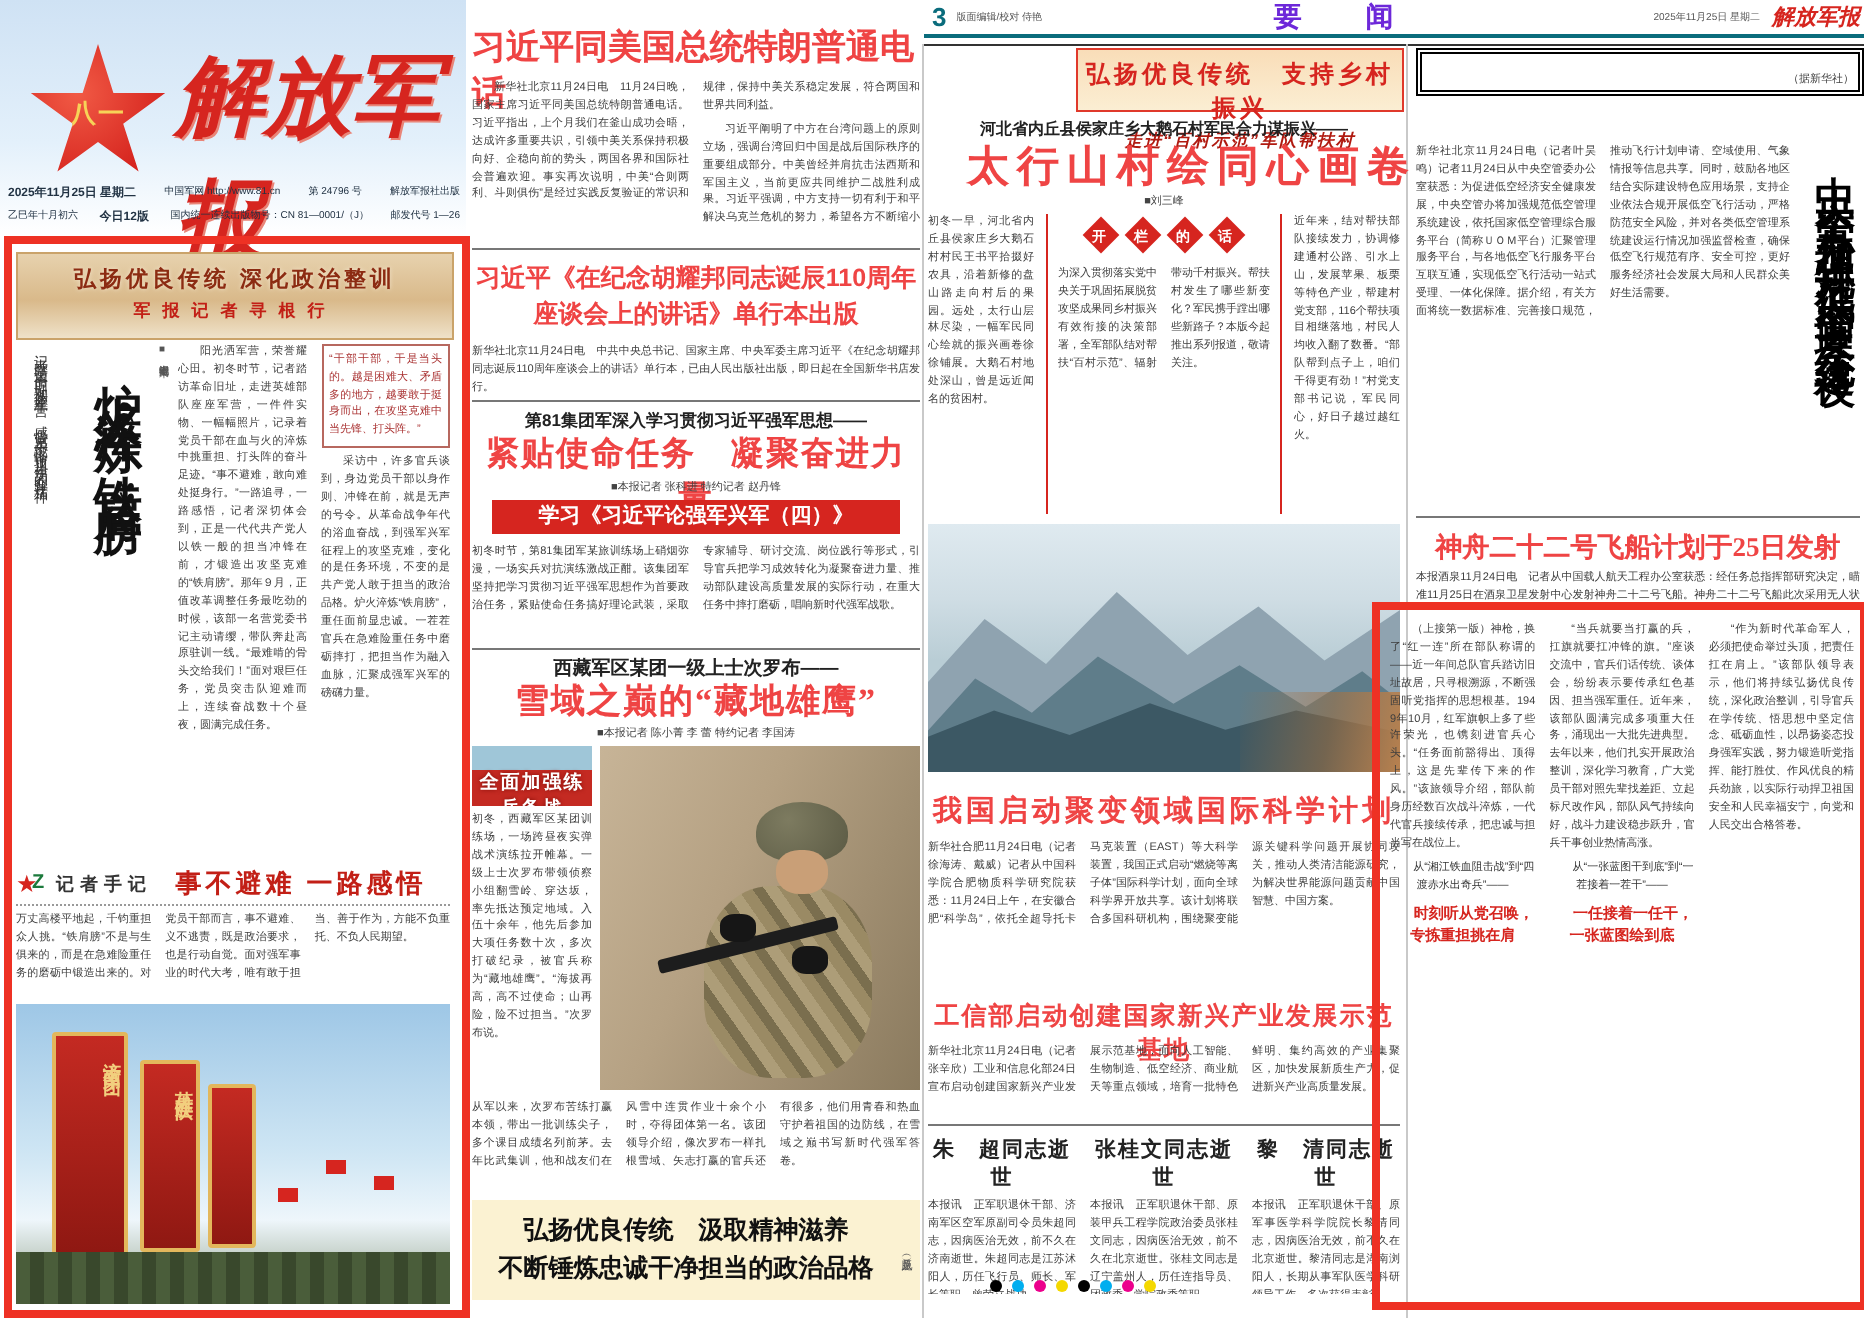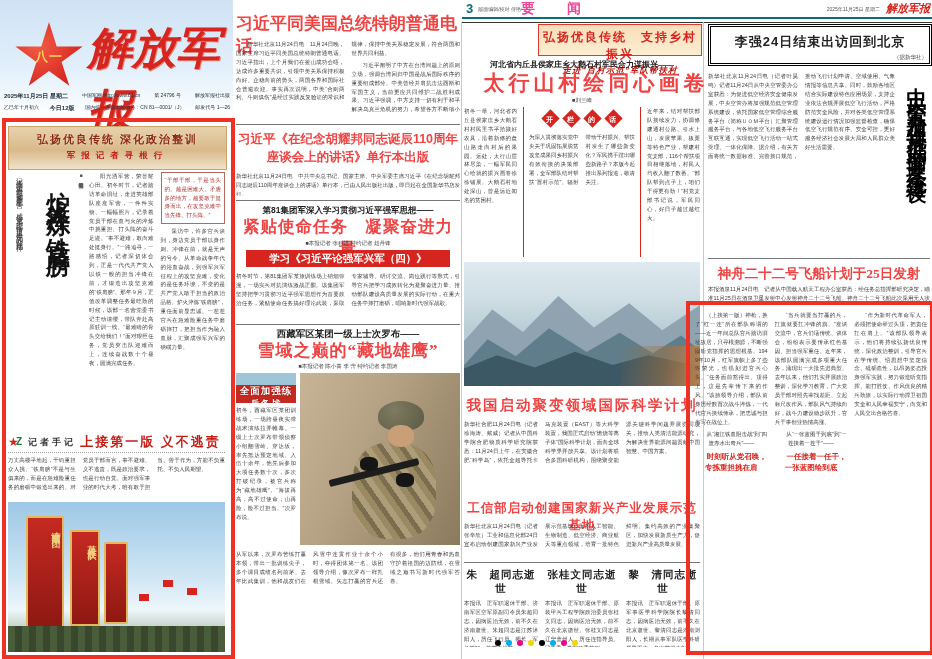--- a/index.html
+++ b/index.html
@@ -84,21 +84,21 @@
   .camo{position:absolute;border-radius:40%;background:
      repeating-linear-gradient(55deg,#9a8a64 0 6px,#7a6e4e 6px 11px,#ad9d78 11px 17px);}
   .trainbanner{height:30px;position:relative;overflow:hidden;margin-bottom:3px;
      background:linear-gradient(#9fc6d8 0 40%,#c42a22 40%);}
   .trainbanner span{position:absolute;left:0;top:12px;width:100%;text-align:center;color:#fff;
      font-weight:bold;font-size:9.5px;letter-spacing:1px;text-shadow:0 0 2px #7e0b06;}
   
   .pghead{position:absolute;left:462px;top:0;width:470px;height:17px;display:flex;align-items:center;}
   .pg-no{font-size:13px;font-weight:bold;color:#0a6c7c;margin:0 5px 0 4px;}
   .pg-ed{font-size:5px;color:#555;}
-  .pg-sec{flex:1;text-align:left;font-size:14px;font-weight:bold;letter-spacing:14px;color:#ec4899;}
+  .pg-sec{flex:1;text-align:center;font-size:14px;font-weight:bold;letter-spacing:14px;color:#6d28d9;}
   .pg-date{font-size:5px;color:#555;margin-right:6px;}
   .pg-logo{font-size:11px;font-weight:900;font-style:italic;color:#d6251f;
      font-family:"Liberation Serif",serif;margin-right:2px;}
   .pg-rule{position:absolute;left:462px;top:17px;width:470px;height:3px;
      border-top:2px solid #0a6c7c;border-bottom:1px solid #333;}
   .diamond{width:13px;height:13px;background:#d6251f;transform:rotate(45deg);display:inline-block;
      margin:0 4px;position:relative;}
   .diamond i{position:absolute;left:0;top:3px;width:100%;text-align:center;transform:rotate(-45deg);
      color:#fff;font-style:normal;font-size:7px;font-weight:bold;}
   .introbox{border-left:1px solid #d6251f;border-right:1px solid #d6251f;padding:4px 5px;}
@@ -182,21 +182,21 @@
       <p>采访中，许多官兵谈到，身边党员干部以身作则、冲锋在前，就是无声的号令。从革命战争年代的浴血奋战，到强军兴军征程上的攻坚克难，变化的是任务环境，不变的是共产党人敢于担当的政治品格。炉火淬炼“铁肩膀”，重任面前显忠诚。一茬茬官兵在急难险重任务中磨砺摔打，把担当作为融入血脉，汇聚成强军兴军的磅礴力量。</p>
     </div>
   </div>
 
   <div class="notes-head">
     <span class="notes-logo">
       <span class="st">★</span>
         <span class="zz">Z</span>
     </span>
     <span class="notes-label">记者手记</span>
-    <span class="notes-title">上接第一版 义不逃责</span>
+    <span class="notes-title">事不避难 一路感悟</span>
   </div>
   <div class="abs t cols3" style="left:8px;top:456px;width:217px;height:42px;">万丈高楼平地起，千钧重担众人挑。“铁肩膀”不是与生俱来的，而是在急难险重任务的磨砺中锻造出来的。对党员干部而言，事不避难、义不逃责，既是政治要求，也是行动自觉。面对强军事业的时代大考，唯有敢于担当、善于作为，方能不负重托、不负人民期望。</div>
 
   <div class="c1-photo">
     <div class="plaque" style="left:18px;top:14px;width:34px;height:108px;">
       <span class="pt">济南第一团</span>
     </div>
     <div class="plaque" style="left:62px;top:28px;width:26px;height:92px;">
       <span class="pt">英雄连队</span>
     </div>
@@ -244,20 +244,27 @@
       <div class="helmet" style="left:78px;top:28px;"></div>
       <div class="face" style="left:88px;top:52px;"></div>
       <div class="rifle" style="left:28px;top:96px;"></div>
       <div class="glove" style="left:60px;top:84px;"></div>
       <div class="glove" style="left:96px;top:100px;"></div>
     </div>
   </div>
 
   <div class="abs t cols3" style="left:236px;top:550px;width:224px;height:46px;">从军以来，次罗布苦练打赢本领，带出一批训练尖子，多个课目成绩名列前茅。去年比武集训，他和战友们在风雪中连贯作业十余个小时，夺得团体第一名。该团领导介绍，像次罗布一样扎根雪域、矢志打赢的官兵还有很多，他们用青春和热血守护着祖国的边防线，在雪域之巅书写新时代强军答卷。</div>
 
+  <div class="yellowbox" style="left:236px;top:600px;width:224px;height:50px;">
+    <div class="yb-main">
+      <div>弘扬优良传统　汲取精神滋养</div>
+      <div>不断锤炼忠诚干净担当的政治品格</div>
+    </div>
+    <div class="yb-ref">（见八版）</div>
+  </div>
 
   <div class="banner2" style="left:538px;top:24px;width:162px;height:30px;">
     <div class="l1">弘扬优良传统　支持乡村振兴</div>
     <div class="l2">走进“百村示范”军队帮扶村</div>
   </div>
 
   <div class="abs kicker ctr" style="left:464px;top:59px;width:236px;font-size:8px;">河北省内丘县侯家庄乡大鹅石村军民合力谋振兴——</div>
   <div class="abs h-xl ctr" style="left:478px;top:69px;width:236px;font-size:21px;letter-spacing:4px;">太行山村绘同心画卷</div>
   <div class="abs ctr" style="left:464px;top:97px;width:236px;font-size:5.5px;color:#444;">■刘三峰</div>
 
@@ -307,21 +314,20 @@
     <span class="dot dc"></span>
     <span class="dot dm"></span>
     <span class="dot dy"></span>
     <span class="dot dk"></span>
     <span class="dot dc"></span>
     <span class="dot dm"></span>
     <span class="dot dy"></span>
   </div>
 
   <div class="libox" style="left:708px;top:24px;width:214px;">
-    <div class="lt">李强24日结束出访回到北京</div>
     <div class="licredit">（据新华社）</div>
   </div>
 
   <div class="airwrap" style="left:708px;top:72px;width:222px;height:220px;">
     <div class="t cols2" style="flex:1;height:218px;">新华社北京11月24日电（记者叶昊鸣）记者11月24日从中央空管委办公室获悉：为促进低空经济安全健康发展，中央空管办将加强规范低空管理系统建设，依托国家低空管理综合服务平台（简称ＵＯＭ平台）汇聚管理服务平台，与各地低空飞行服务平台互联互通，实现低空飞行活动一站式受理、一体化保障。据介绍，有关方面将统一数据标准、完善接口规范，推动飞行计划申请、空域使用、气象情报等信息共享。同时，鼓励各地区结合实际建设特色应用场景，支持企业依法合规开展低空飞行活动，严格防范安全风险，并对各类低空管理系统建设运行情况加强监督检查，确保低空飞行规范有序、安全可控，更好服务经济社会发展大局和人民群众美好生活需要。</div>
     <div class="air-vtitle vert">中央空管办加强规范低空管理系统建设</div>
   </div>
 
   <div class="hrule" style="left:708px;top:258px;width:222px;"></div>
   <div class="abs h-xl ctr" style="left:708px;top:265px;width:222px;font-size:13.5px;font-family:'Liberation Serif',serif;">神舟二十二号飞船计划于25日发射</div>

